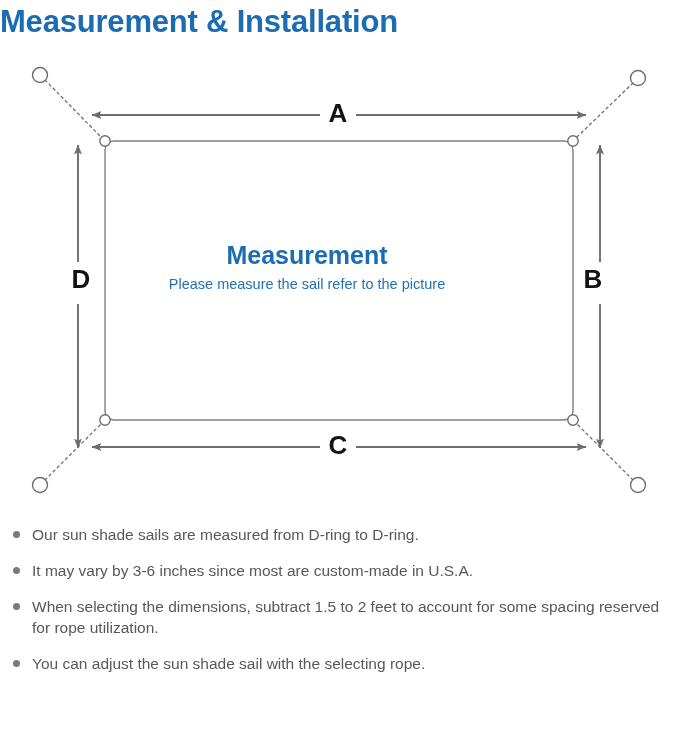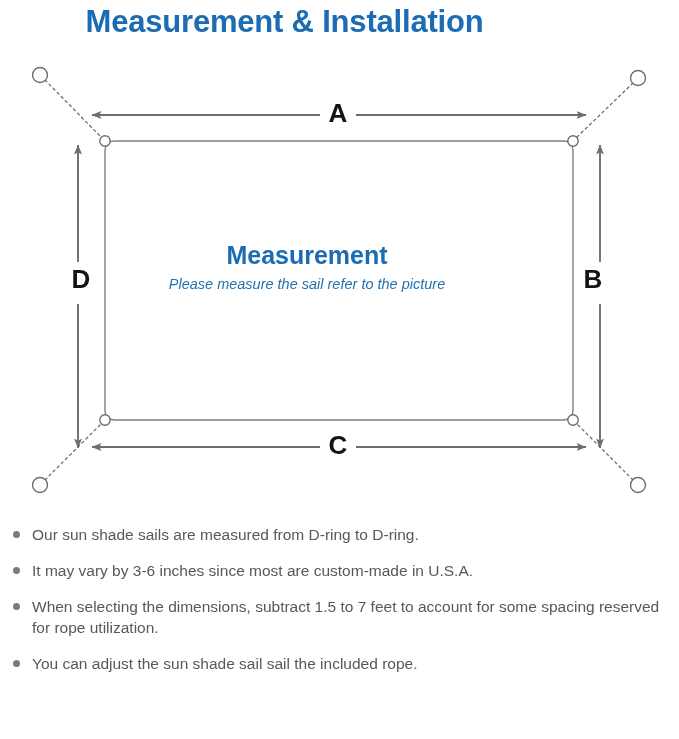--- a/index.html
+++ b/index.html
@@ -15,21 +15,21 @@
     font-family: "Liberation Sans", sans-serif;
     -webkit-font-smoothing: antialiased;
   }
 
   
   .title {
     position: absolute;
     left: 0;
     top: 0;
     width: 569px;
-    text-align: center;
+    text-align: left;
     font-size: 31px;
     font-weight: bold;
     color: #1b6cb2;
     letter-spacing: -0.2px;
     line-height: 40px;
     padding-top: 2px;
     font-family: "Liberation Sans", sans-serif;
   }
 
   
@@ -57,21 +57,20 @@
     font-size: 25px;
     font-weight: bold;
     color: #1b6cb2;
     line-height: 30px;
   }
   .center-sub {
     font-size: 14.5px;
     color: #2272b0;
     line-height: 22px;
     margin-top: 3px;
-    font-style: italic;
   }
 
   
   .dim {
     position: absolute;
     font-size: 26px;
     font-weight: bold;
     color: #141414;
     font-family: "Liberation Sans", sans-serif;
     text-align: center;
@@ -186,19 +185,19 @@
   <div class="note">
     <span class="dot"></span>
     <span>Our sun shade sails are measured from D-ring to D-ring.</span>
   </div>
   <div class="note">
     <span class="dot"></span>
     <span>It may vary by 3-6 inches since most are custom-made in U.S.A.</span>
   </div>
   <div class="note">
     <span class="dot"></span>
-    <span>When selecting the dimensions, subtract 1.5 to 7 feet to account for some spacing reserved for rope utilization.</span>
-  </div>
-  <div class="note">
-    <span class="dot"></span>
-    <span>You can adjust the sun shade sail sail the included rope.</span>
+    <span>When selecting the dimensions, subtract 1.5 to 2 feet to account for some spacing reserved for rope utilization.</span>
+  </div>
+  <div class="note">
+    <span class="dot"></span>
+    <span>You can adjust the sun shade sail with the selecting rope.</span>
   </div>
 </div>
 
 </body></html>

